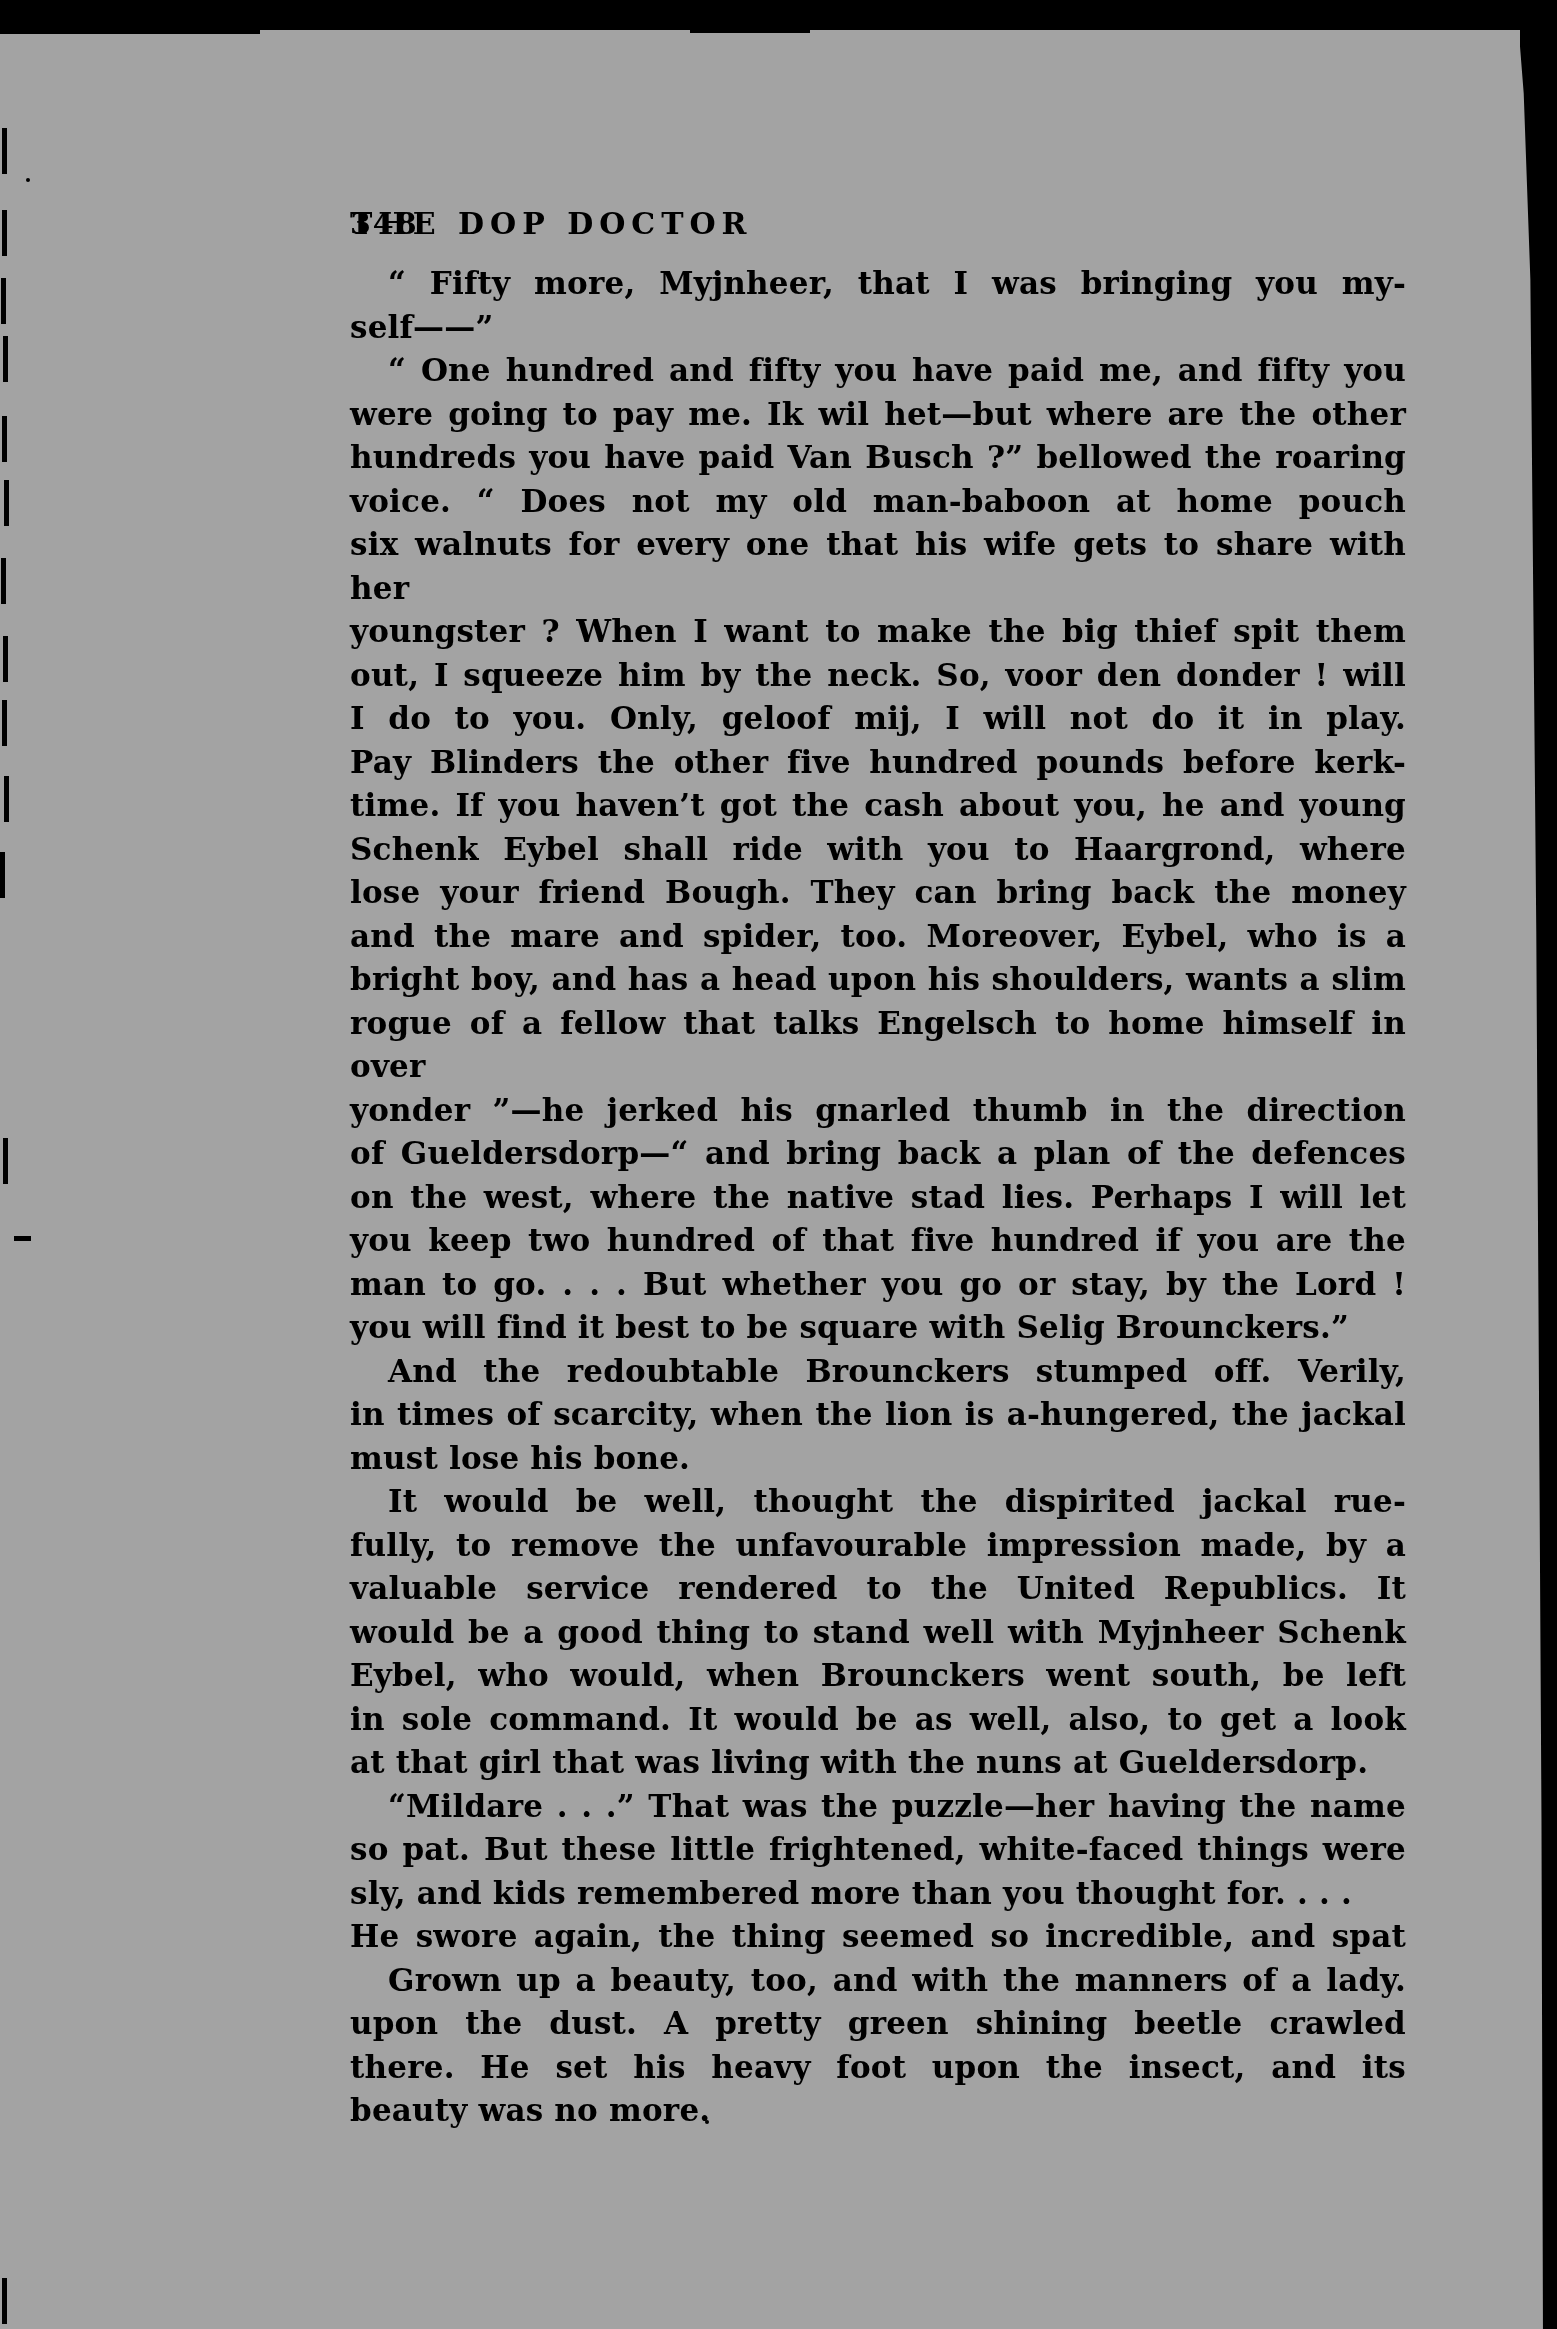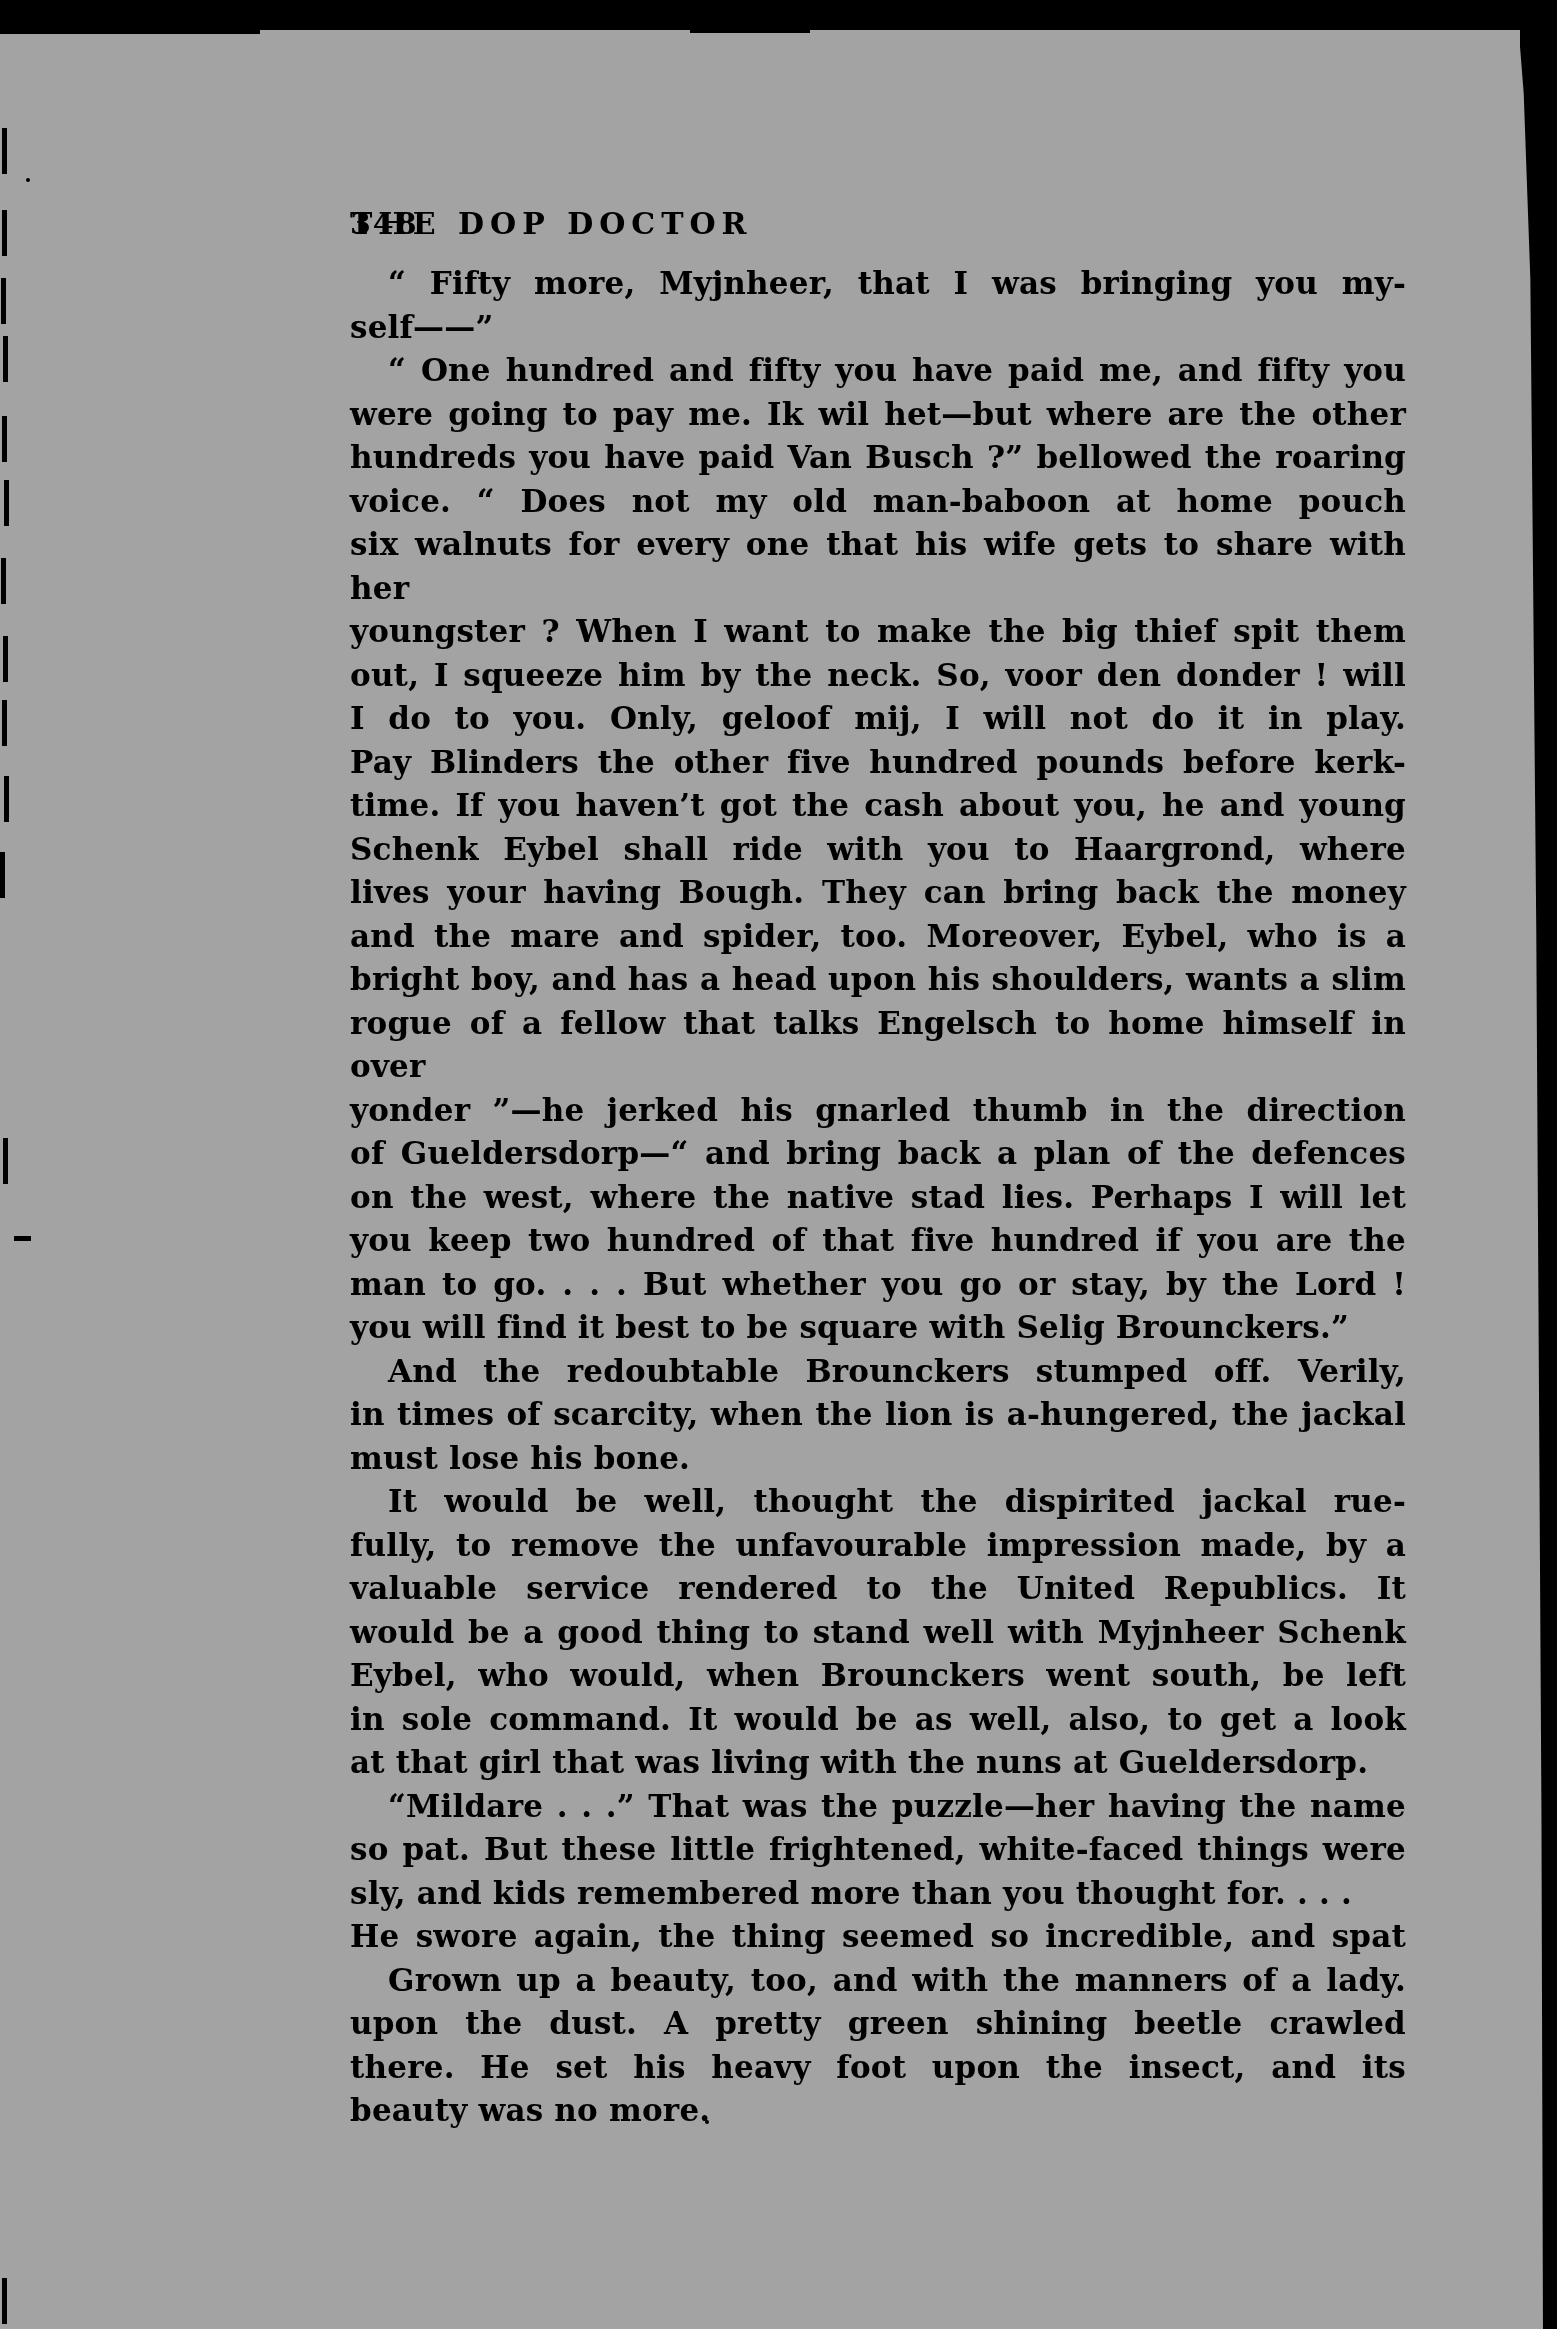--- a/index.html
+++ b/index.html
@@ -79,21 +79,21 @@
         <div class="line">were going to pay me.  Ik wil het—but where are the other</div>
         <div class="line">hundreds you have paid Van Busch ?” bellowed the roaring</div>
         <div class="line">voice.  “ Does not my old man-baboon at home pouch</div>
         <div class="line">six walnuts for every one that his wife gets to share with her</div>
         <div class="line">youngster ?  When I want to make the big thief spit them</div>
         <div class="line">out, I squeeze him by the neck.  So, voor den donder ! will</div>
         <div class="line">I do to you.  Only, geloof mij, I will not do it in play.</div>
         <div class="line">Pay Blinders the other five hundred pounds before kerk-</div>
         <div class="line">time.  If you haven’t got the cash about you, he and young</div>
         <div class="line">Schenk Eybel shall ride with you to Haargrond, where</div>
-        <div class="line">lives your having Bough.  They can bring back the money</div>
+        <div class="line">lose your friend Bough.  They can bring back the money</div>
         <div class="line">and the mare and spider, too.  Moreover, Eybel, who is a</div>
         <div class="line">bright boy, and has a head upon his shoulders, wants a slim</div>
         <div class="line">rogue of a fellow that talks Engelsch to home himself in over</div>
         <div class="line">yonder ”—he jerked his gnarled thumb in the direction</div>
         <div class="line">of Gueldersdorp—“ and bring back a plan of the defences</div>
         <div class="line">on the west, where the native stad lies.  Perhaps I will let</div>
         <div class="line">you keep two hundred of that five hundred if you are the</div>
         <div class="line">man to go. . . .  But whether you go or stay, by the Lord !</div>
         <div class="line last">you will find it best to be square with Selig Brounckers.”</div>
       </div>

